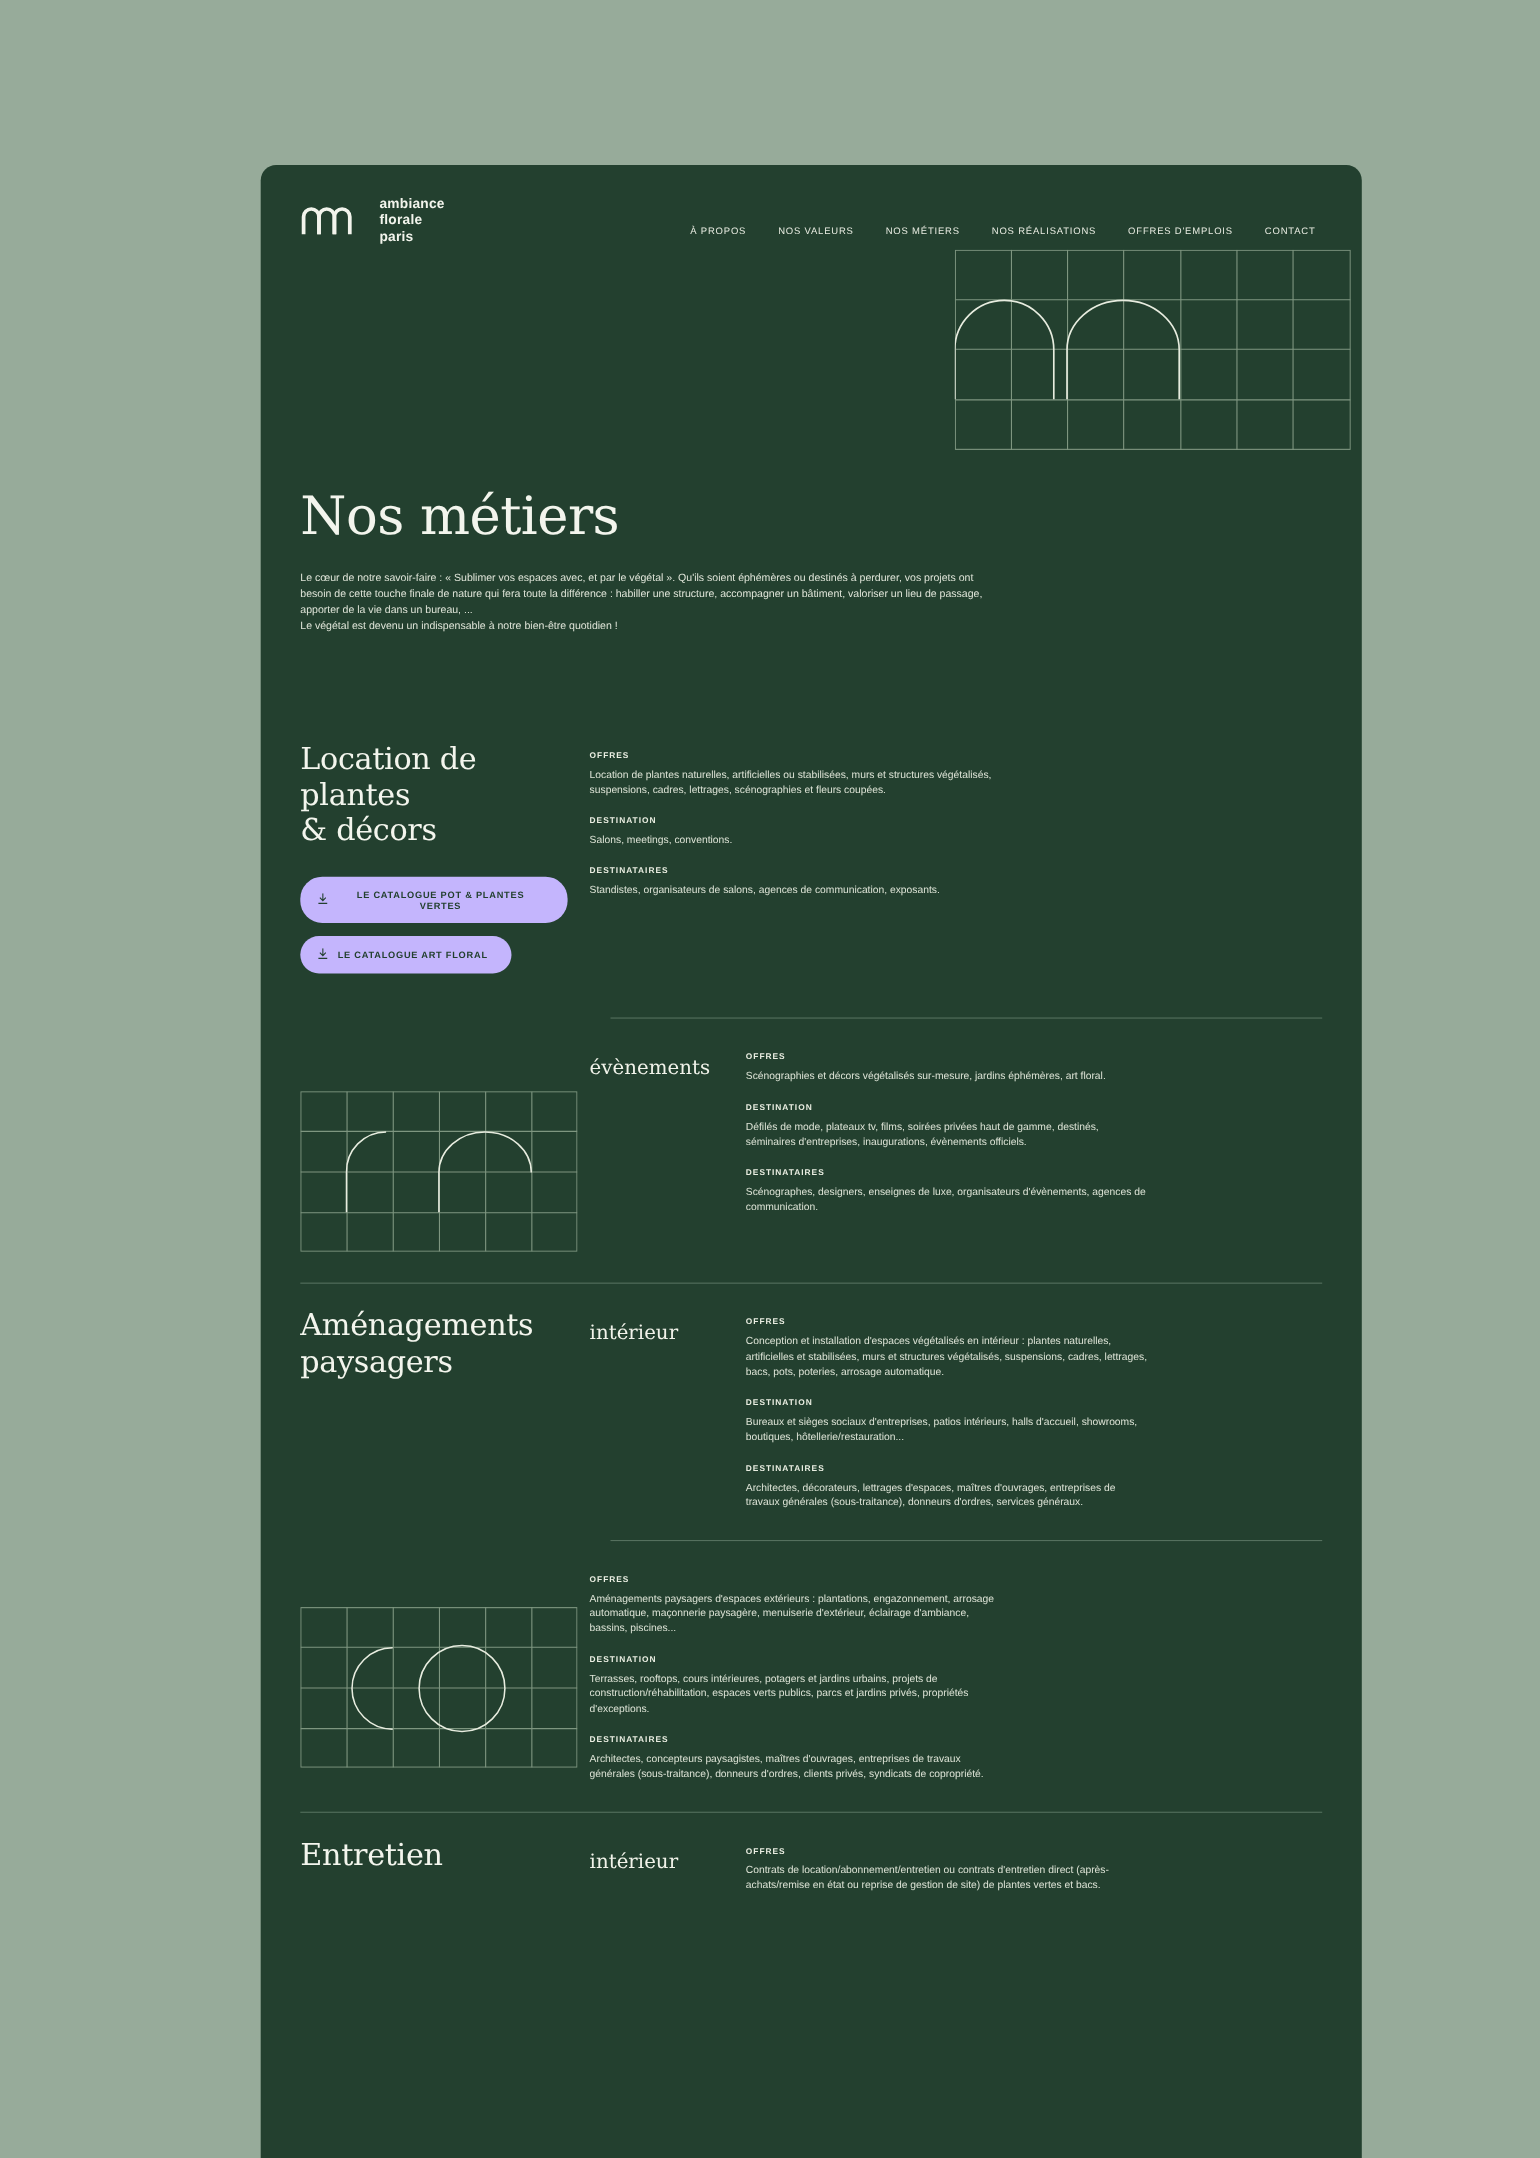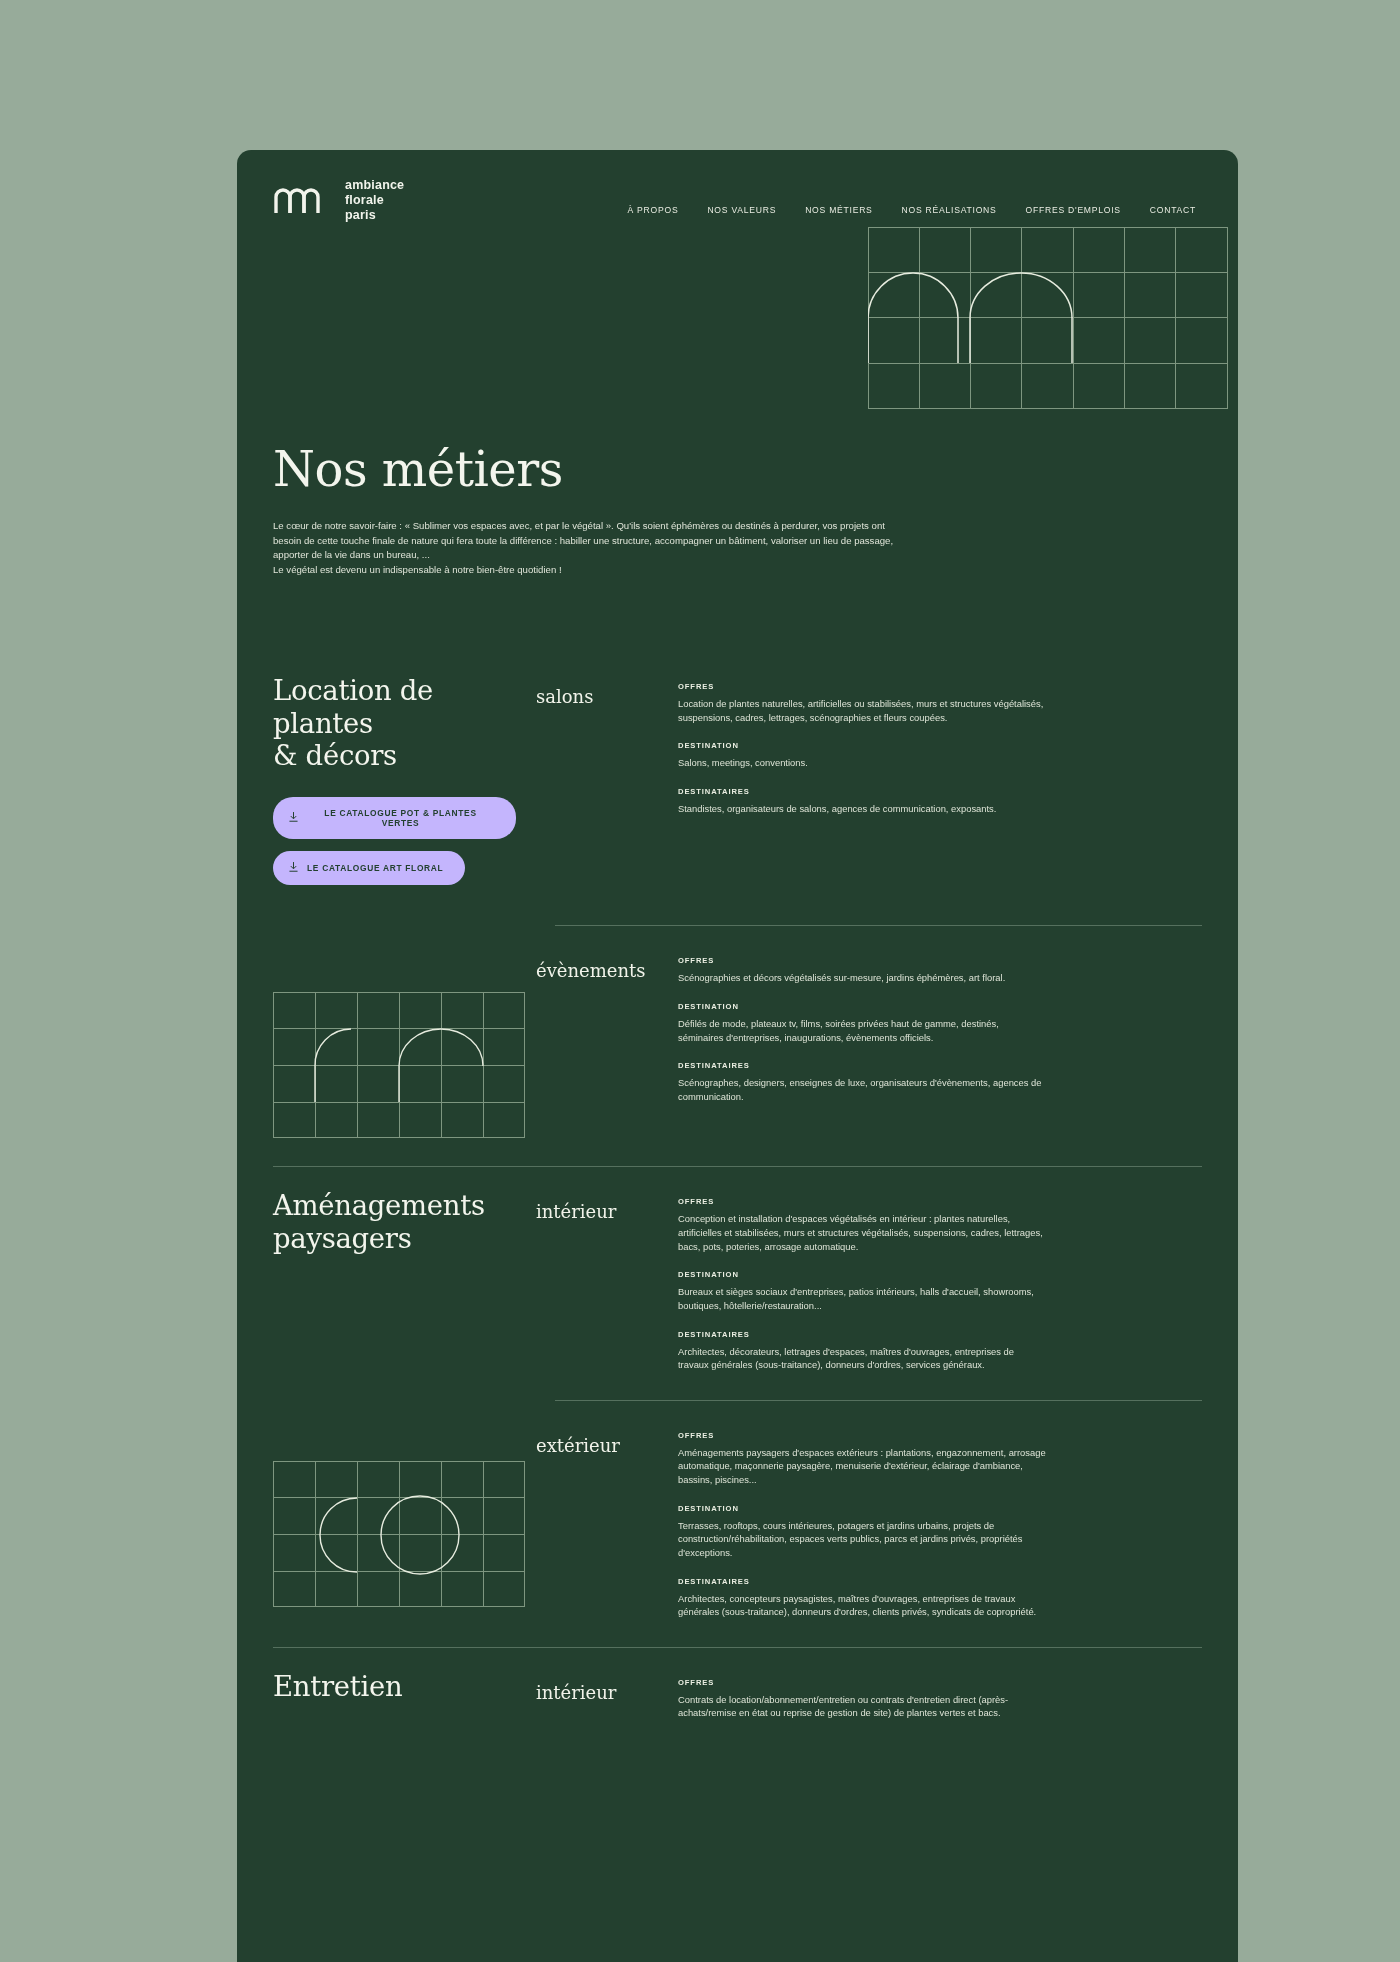--- a/index.html
+++ b/index.html
@@ -254,21 +254,20 @@
               <svg width="9" height="10" viewBox="0 0 10 11">
                   <path d="M5 0 V7 M2 4.5 L5 7.5 L8 4.5 M0.5 10.2 H9.5" stroke="#23402f" stroke-width="1.1" fill="none"></path>
                 </svg>
             </span>
             <span>LE CATALOGUE ART FLORAL</span>
           </button>
         </div>
       </div>
       <div class="section-right">
         <div class="sub">
-          <div class="sub-name">salons</div>
           <div class="sub-body">
             <div class="field">
               <div class="field-label">OFFRES</div>
               <div class="field-value">Location de plantes naturelles, artificielles ou stabilisées, murs et structures végétalisés, suspensions, cadres, lettrages, scénographies et fleurs coupées.</div>
             </div>
             <div class="field">
               <div class="field-label">DESTINATION</div>
               <div class="field-value">Salons, meetings, conventions.</div>
             </div>
             <div class="field">
@@ -368,21 +367,20 @@
             <line x1="0" y1="110.5" x2="252" y2="110.5"></line>
           </g>
           <g stroke="#e7ecdf" stroke-width="1.4" fill="none">
             <path d="M84 37 a37 37 0 0 0 0 74"></path>
             <circle cx="147" cy="74" r="39"></circle>
           </g>
         </svg>
       </div>
       <div class="section-right">
         <div class="sub">
-          <div class="sub-name">extérieur</div>
           <div class="sub-body">
             <div class="field">
               <div class="field-label">OFFRES</div>
               <div class="field-value">Aménagements paysagers d'espaces extérieurs : plantations, engazonnement, arrosage automatique, maçonnerie paysagère, menuiserie d'extérieur, éclairage d'ambiance, bassins, piscines...</div>
             </div>
             <div class="field">
               <div class="field-label">DESTINATION</div>
               <div class="field-value">Terrasses, rooftops, cours intérieures, potagers et jardins urbains, projets de construction/réhabilitation, espaces verts publics, parcs et jardins privés, propriétés d'exceptions.</div>
             </div>
             <div class="field">

